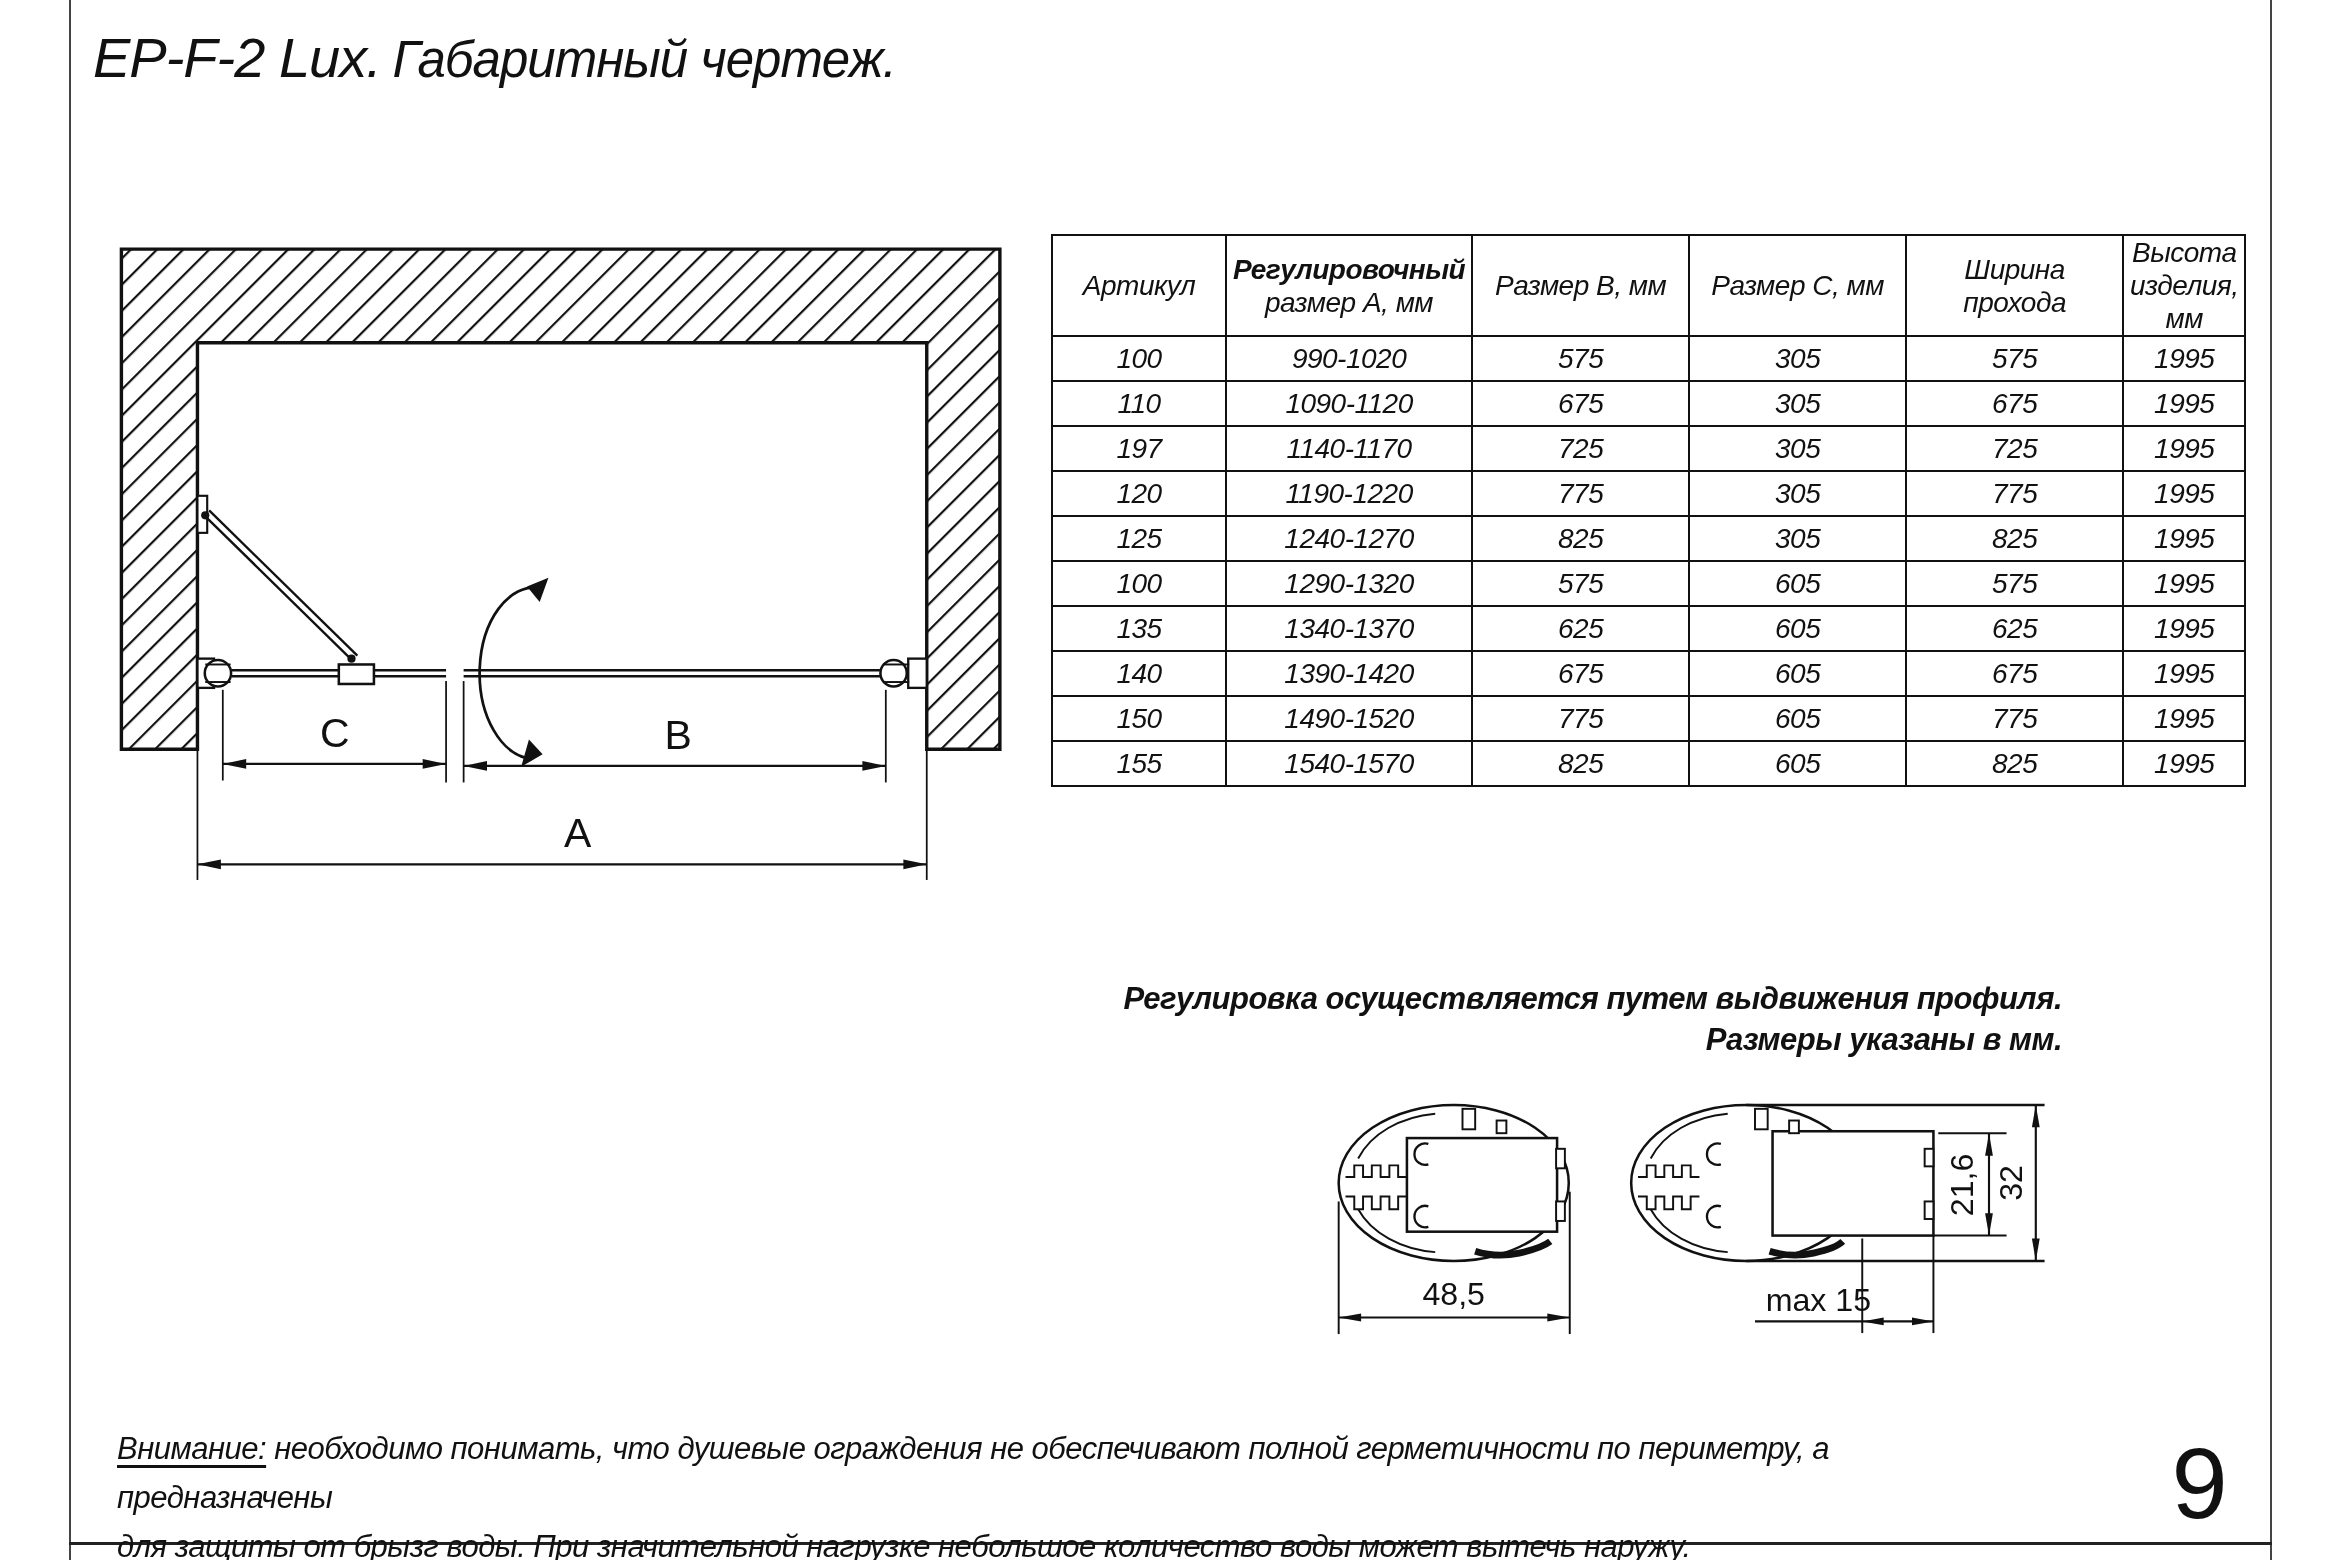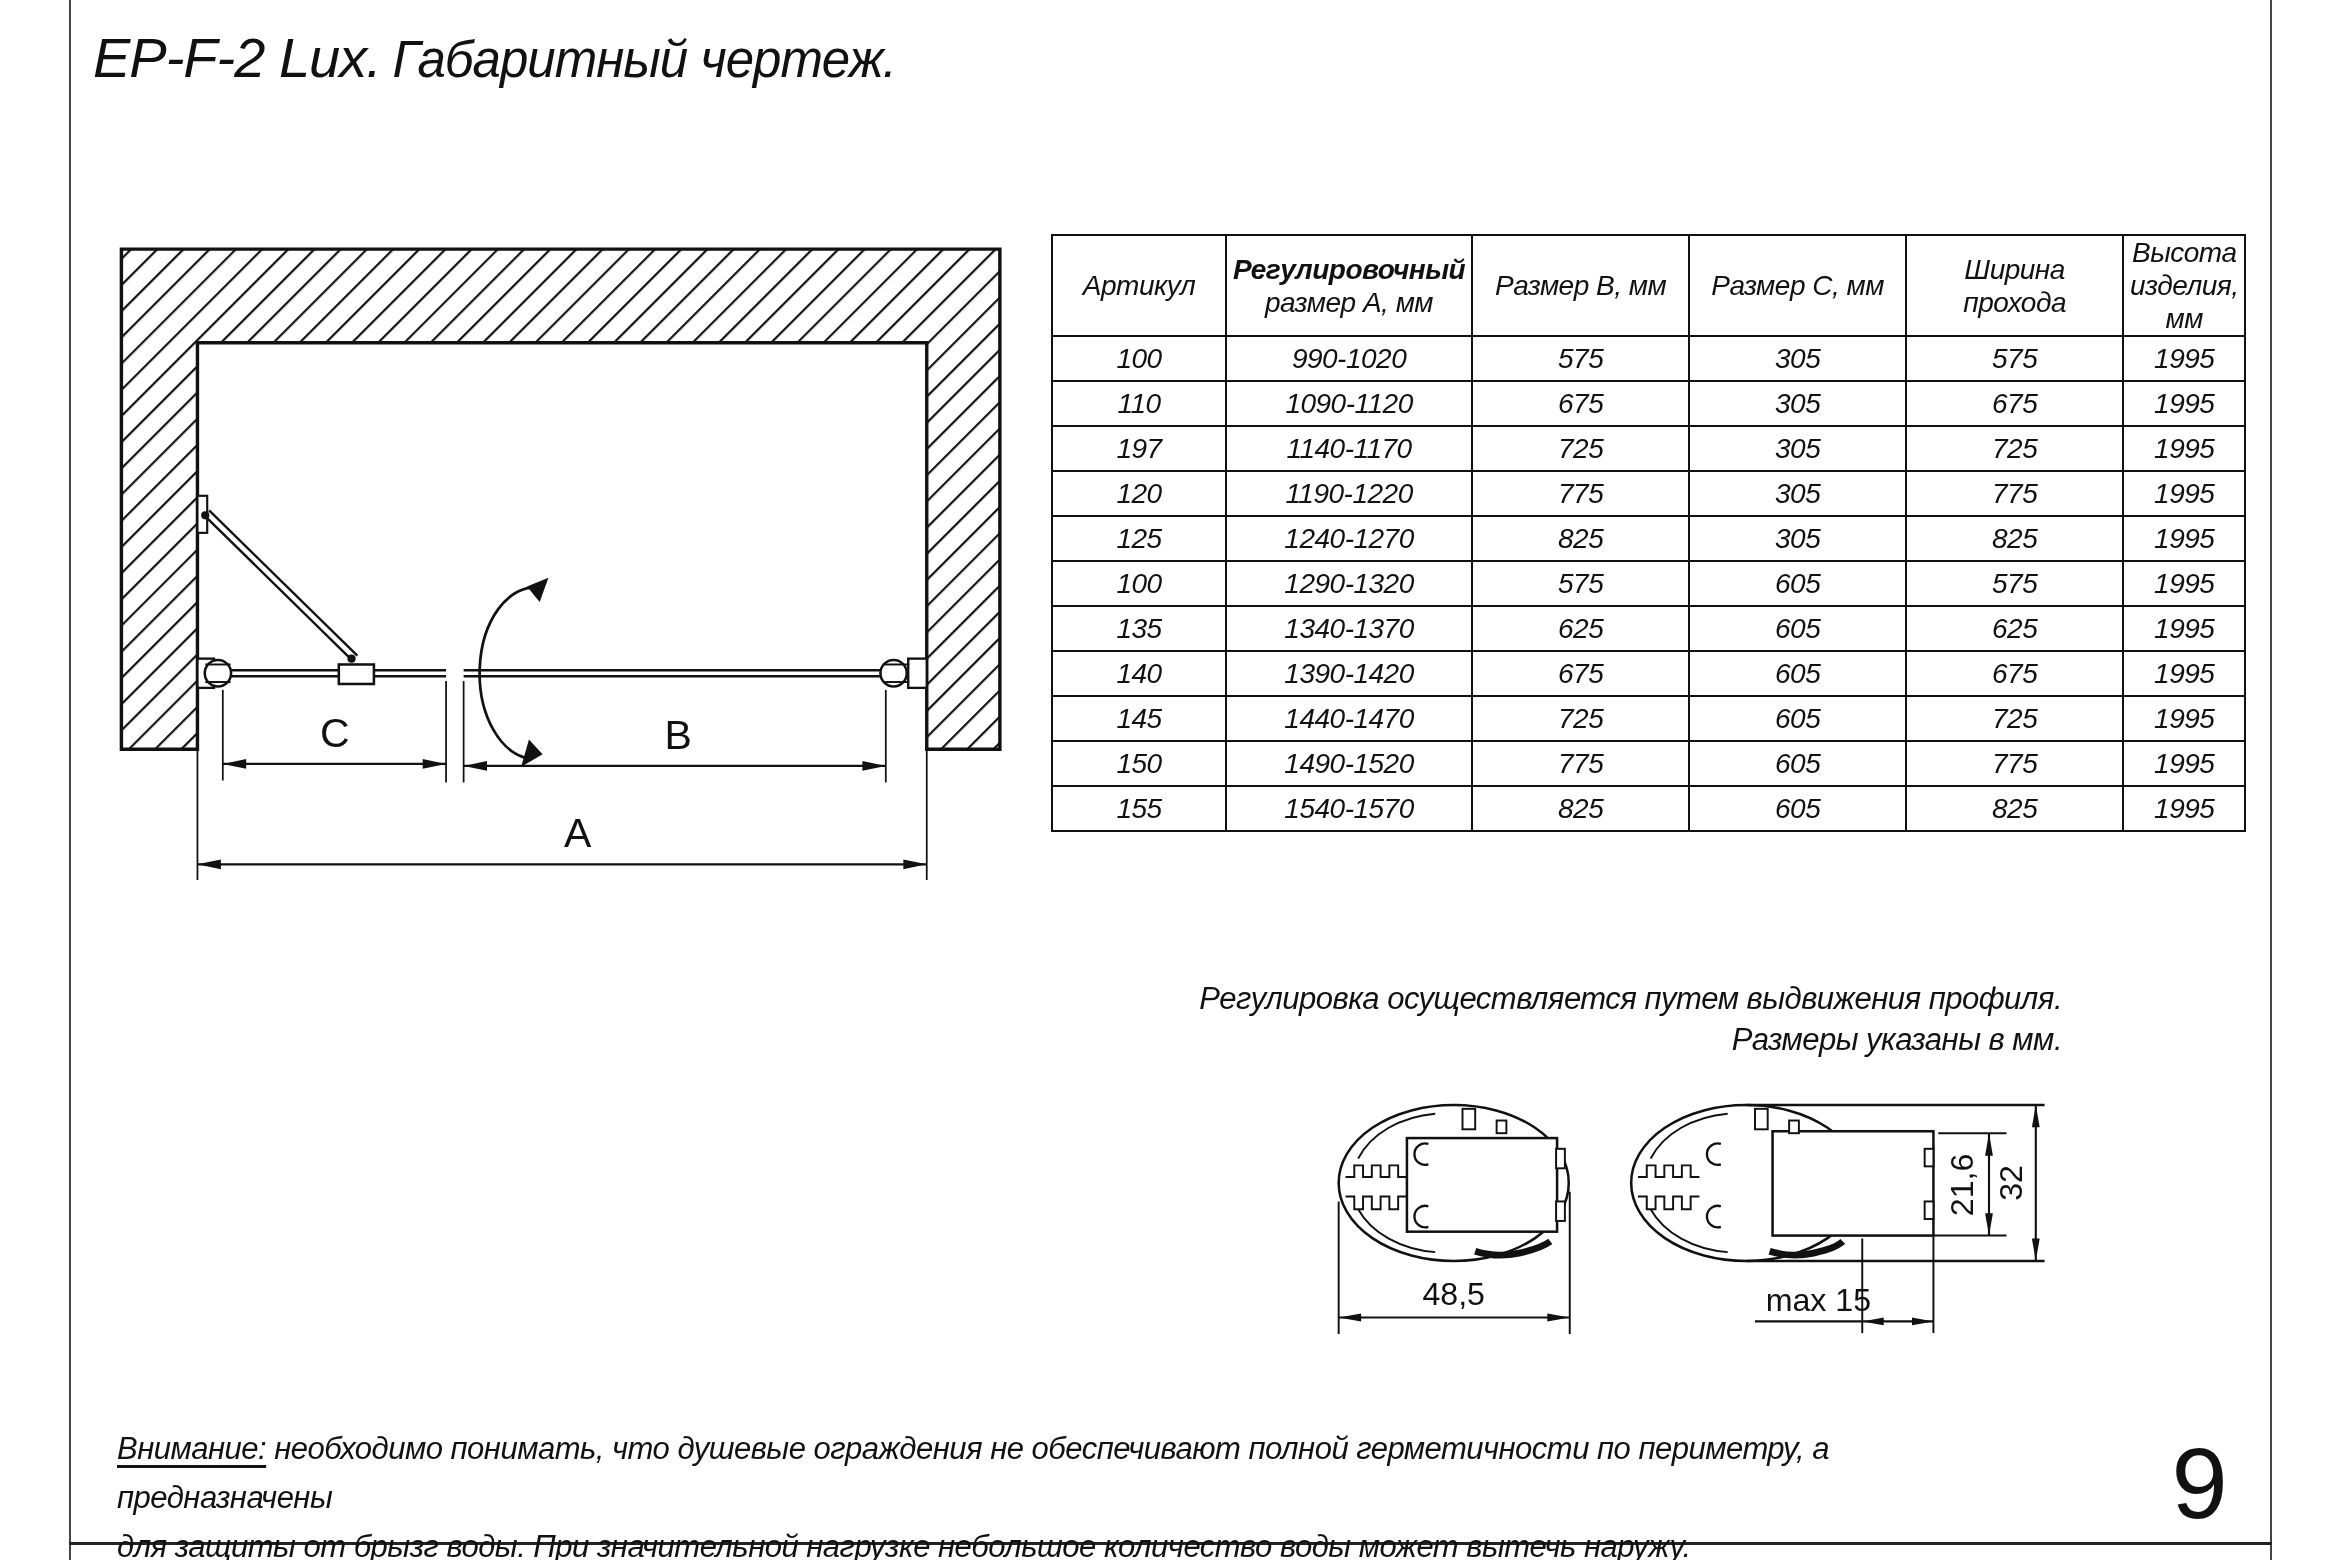--- a/index.html
+++ b/index.html
@@ -23,21 +23,21 @@
   #spec-table th,#spec-table td{
     border:2px solid #111;text-align:center;vertical-align:middle;padding:0 5.9px;
     font-weight:normal;
   }
   #spec-table{border:2.9px solid #111;}
   #spec-table thead th{height:99px;border-bottom:2.9px solid #111;line-height:33px;}
   #spec-table tbody td{height:43px;}
   #spec-table .b{font-weight:bold;display:block;text-align:center;}
   
   #notes{left:1087px;top:978px;width:975px;text-align:right;font-style:italic;
-         font-size:31px;line-height:41px;letter-spacing:-0.5px;}
+         font-size:31px;line-height:41px;letter-spacing:-0.5px;font-weight:bold;}
   
   #warning{left:117px;top:1424px;width:1716px;font-style:italic;font-size:31px;
            line-height:49px;letter-spacing:-0.5px;}
   #warning .ul{text-decoration:underline;text-underline-offset:5.9px;}
   #page-number{left:2141px;top:1426px;width:117px;text-align:center;font-size:101px;}
   svg text{font-family:"Liberation Sans", sans-serif;}
   .dimtext{font-size:42px;fill:#111;}
   .smalldim{font-size:33px;fill:#111;}
 </style>
 </head>
@@ -208,28 +208,20 @@
       </tr>
       <tr>
         <td>140</td>
         <td>1390-1420</td>
         <td>675</td>
         <td>605</td>
         <td>675</td>
         <td>1995</td>
       </tr>
       <tr>
-        <td>145</td>
-        <td>1440-1470</td>
-        <td>725</td>
-        <td>605</td>
-        <td>725</td>
-        <td>1995</td>
-      </tr>
-      <tr>
         <td>150</td>
         <td>1490-1520</td>
         <td>775</td>
         <td>605</td>
         <td>775</td>
         <td>1995</td>
       </tr>
       <tr>
         <td>155</td>
         <td>1540-1570</td>

